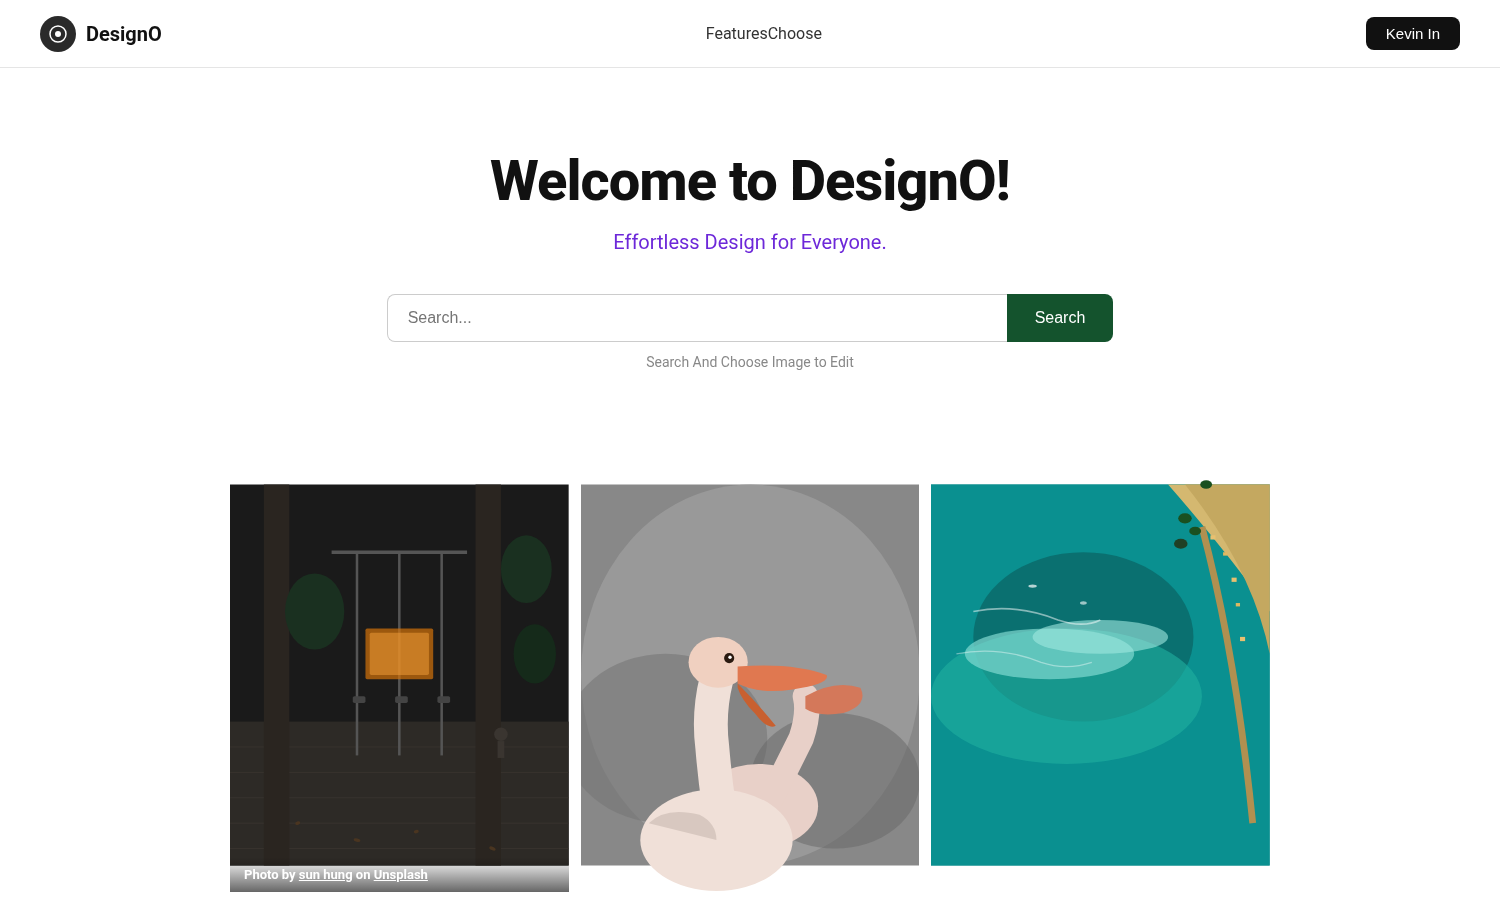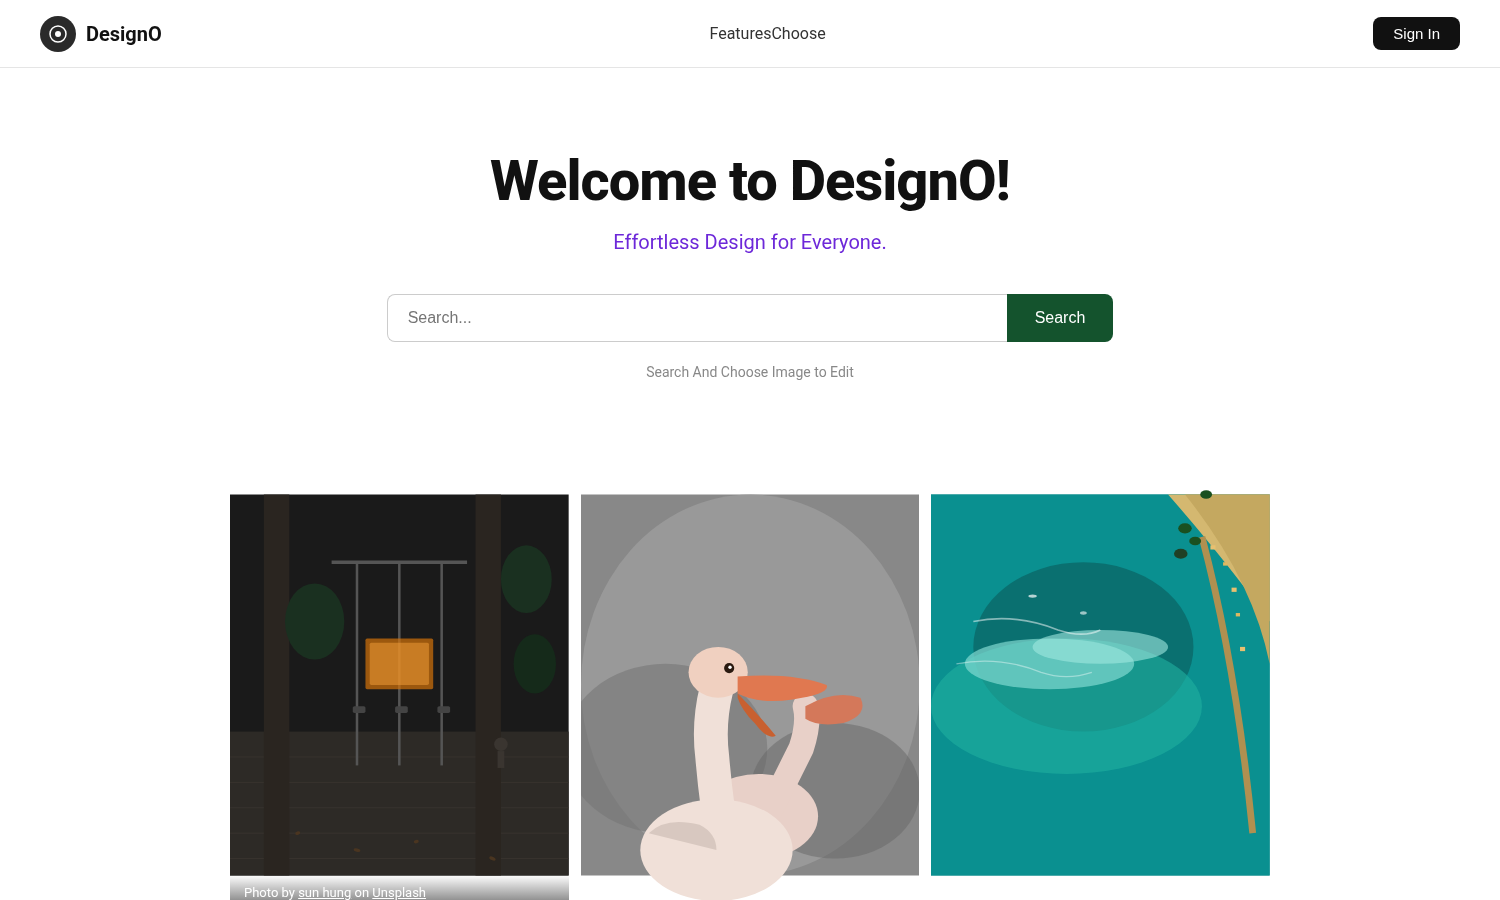--- a/index.html
+++ b/index.html
@@ -93,21 +93,21 @@
       font-size: 20px;
       color: #6d28d9;
       margin-bottom: 40px;
     }
 
     
     .search-container {
       display: flex;
       justify-content: center;
       gap: 0;
-      margin-bottom: 22px;
+      margin-bottom: 12px;
     }
 
     .search-input {
       width: 620px;
       padding: 14px 20px;
       font-size: 16px;
       border: 1.5px solid #cccccc;
       border-right: none;
       border-radius: 8px 0 0 8px;
       outline: none;
@@ -147,27 +147,28 @@
       overflow: hidden;
       cursor: pointer;
     }
 
     .image-card-tall {
       height: 450px;
     }
 
     .image-caption {
       position: absolute;
-      bottom: 0;
+      bottom: 8px;
       left: 0;
       right: 0;
       padding: 10px 14px;
       background: linear-gradient(to top, rgba(0,0,0,0.6), transparent);
       color: #ffffff;
       font-size: 13px;
+      font-weight: bold;
     }
 
     .image-caption a {
       color: #ffffff;
       text-decoration: underline;
     }
 
     
     .img-placeholder {
       width: 100%;
@@ -187,21 +188,21 @@
       </svg>
     </div>
     <span class="logo-text">DesignO</span>
   </div>
 
   <div class="navbar-center">
     <a class="nav-link">Features</a>
     <a class="nav-link">Choose</a>
   </div>
 
-  <button class="sign-in-btn">Sign In</button>
+  <button class="sign-in-btn">Kevin In</button>
 </nav>
 
 <section class="hero">
   <h1 class="hero-title">Welcome to DesignO!</h1>
   <p class="hero-subtitle">Effortless Design for Everyone.</p>
 
   <div class="search-container">
     <input class="search-input" type="text" placeholder="Search..." style="">
     <button class="search-btn">Search</button>
   </div>

